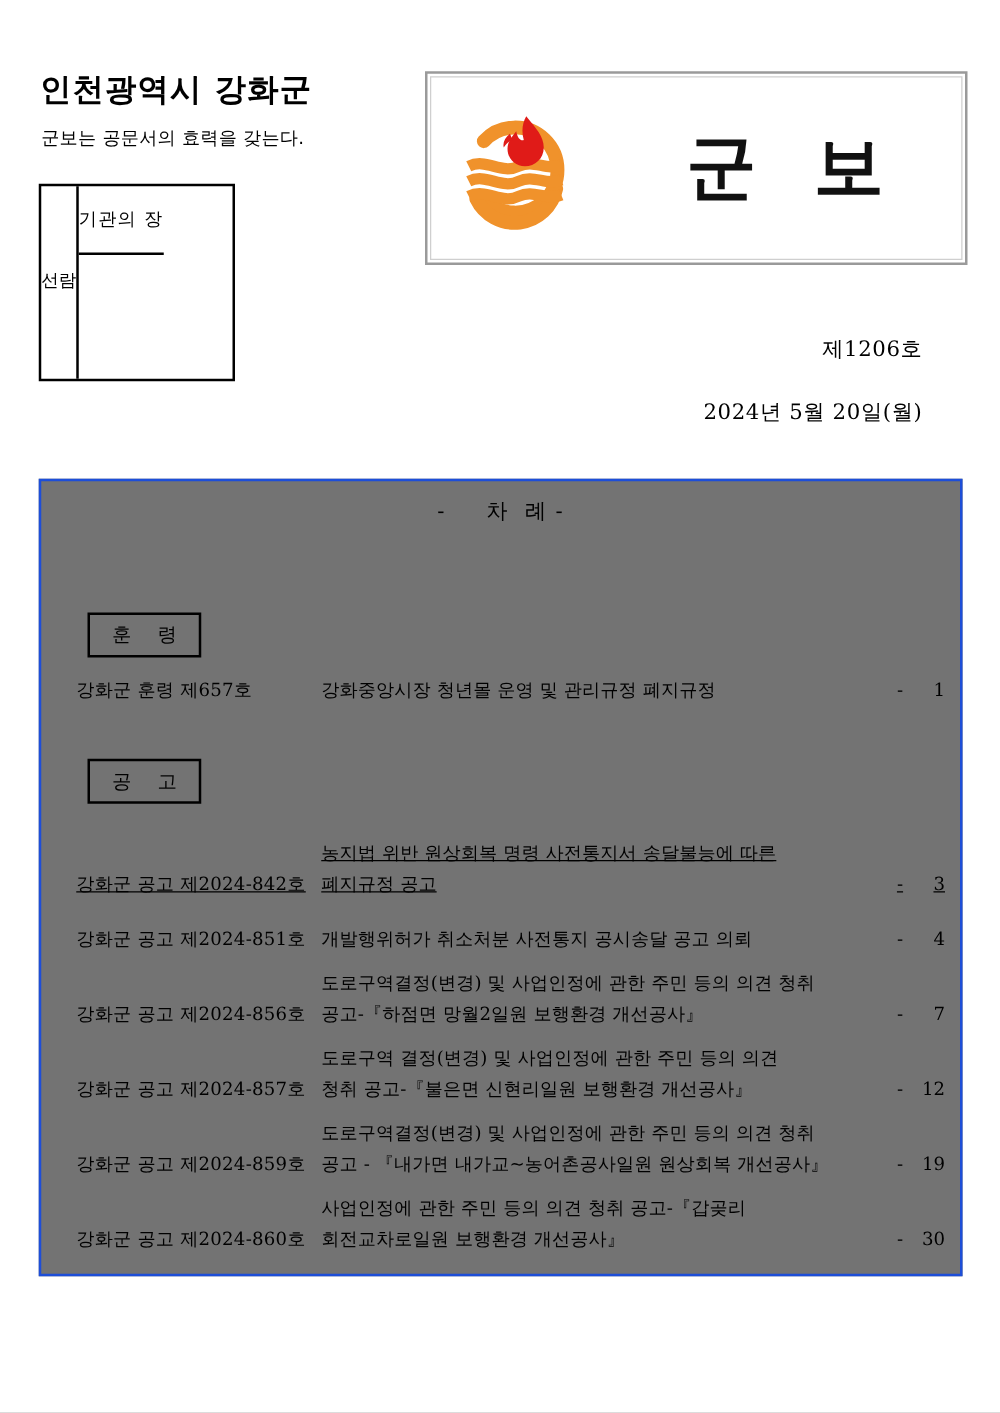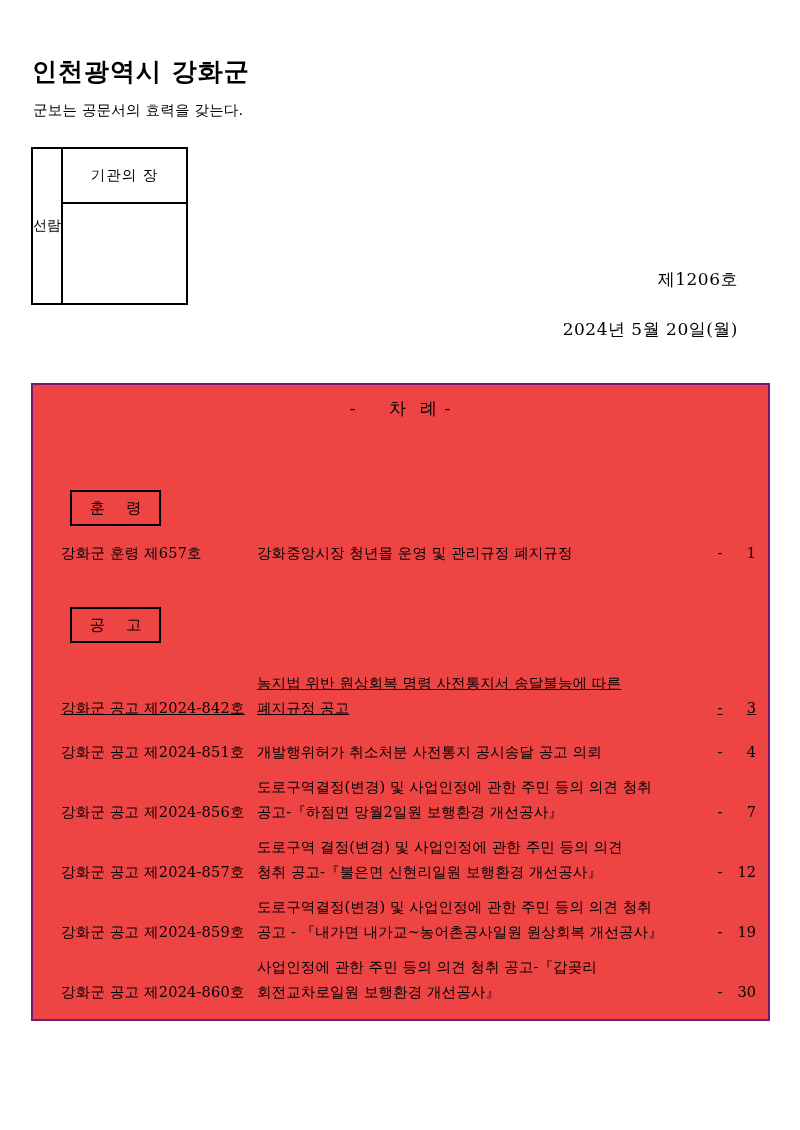--- a/index.html
+++ b/index.html
@@ -63,21 +63,21 @@
     flex-direction: column;
     align-items: flex-end;
     justify-content: center;
     font-size: 14px;
     line-height: 1.95;
     letter-spacing: 0;
   }
   #approval-right {
     flex: 1;
     display: flex;
-    flex-direction: column;
+    flex-direction: row;
     box-sizing: border-box;
   }
   #approval-head {
     height: 55px;
     border-bottom: 2px solid #000;
     box-sizing: border-box;
     display: flex;
     align-items: center;
     justify-content: center;
     font-size: 14.5px;
@@ -146,23 +146,23 @@
     letter-spacing: 0.5px;
   }
 
   
   #toc-frame {
     position: absolute;
     left: 31px;
     top: 383px;
     width: 739px;
     height: 638px;
-    border: 2px solid #701a75;
-    box-sizing: border-box;
-    background: #ef4444;
+    border: 2px solid #1d4ed8;
+    box-sizing: border-box;
+    background: #737373;
   }
   #toc-heading {
     position: absolute;
     left: 0; right: 0;
     top: 12px;
     text-align: center;
     font-size: 17px;
     letter-spacing: 1px;
   }
   #toc-heading .gap { letter-spacing: 14px; }
@@ -242,20 +242,42 @@
   <div id="approval-box">
     <div id="approval-left">
       <span>선람</span>
     </div>
     <div id="approval-right">
       <div id="approval-head">기관의 장</div>
       <div id="approval-body"></div>
     </div>
   </div>
 
+  <div id="nameplate">
+    <div id="nameplate-inner"></div>
+
+    <div id="emblem">
+      <svg viewBox="0 0 100 100" width="100" height="100" aria-hidden="true">
+
+        <path d="M20,28 A34,34 0 1,1 20,74" fill="none" stroke="#F0922B" stroke-width="11" stroke-linecap="round"></path>
+        <path d="M14,74 A34,34 0 0,0 78,66" fill="none" stroke="#F0922B" stroke-width="11" stroke-linecap="round"></path>
+
+        <path d="M8,48 C22,41 34,55 48,48 C60,42 70,52 82,47" fill="none" stroke="#F0922B" stroke-width="9" stroke-linecap="butt"></path>
+        <path d="M8,60 C22,53 34,67 48,60 C60,54 70,64 82,59" fill="none" stroke="#F0922B" stroke-width="9" stroke-linecap="butt"></path>
+        <path d="M8,72 C22,65 34,79 48,72 C60,66 70,76 82,71" fill="none" stroke="#F0922B" stroke-width="9" stroke-linecap="butt"></path>
+
+        <path d="M54,8 C62,18 68,24 68,33 C68,42 61,48 53,48
+                 C45,48 39,42 39,34 C39,28 43,24 46,20
+                 C47,26 50,28 52,27 C50,20 51,13 54,8 Z" fill="#E01B18"></path>
+        <path d="M41,22 C37,25 35,29 36,33 C38,30 40,28 43,27 Z" fill="#E01B18"></path>
+      </svg>
+    </div>
+
+    <div id="nameplate-title">군보</div>
+  </div>
 
   <div id="issue-number">제1206호</div>
 
   <div id="issue-date">2024년 5월 20일(월)</div>
 </div>
 
 <div id="toc-frame">
 
   <div id="toc-heading">
     <span class="gap">- 차</span><span>례 -</span>

